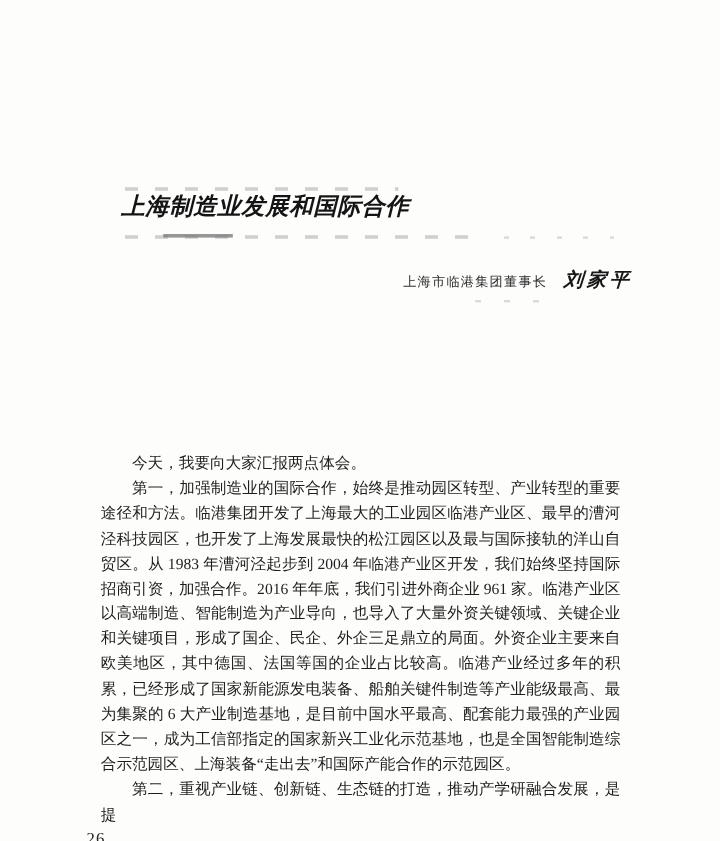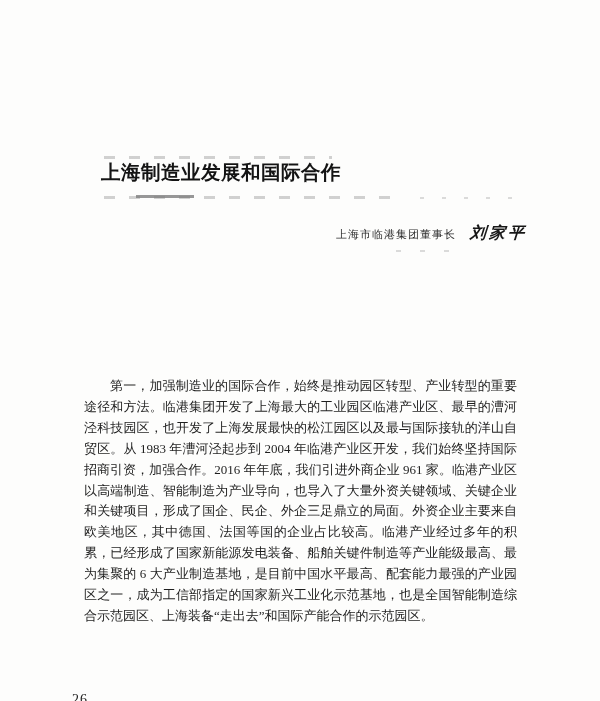--- a/index.html
+++ b/index.html
@@ -47,20 +47,21 @@
     left: 101px;
     top: 162px;
     margin: 0;
     font-family: "Liberation Sans", sans-serif;
     font-weight: 700;
     font-size: 19.5px;
     letter-spacing: 0.5px;
     line-height: 1.1;
     color: #141414;
     white-space: nowrap;
+    font-style: italic;
   }
   .byline {
     position: absolute;
     right: 73px;
     top: 223px;
     display: flex;
     align-items: baseline;
     gap: 14px;
     white-space: nowrap;
   }
@@ -113,18 +114,20 @@
   <div class="smudge-dark"></div>
   <div class="smudge smudge-dots"></div>
 
   <div class="byline">
     <span class="role">上海市临港集团董事长</span>
     <span class="signature">刘家平</span>
   </div>
   <div class="smudge byline-dots"></div>
 
   <div class="body-text">
+    <p>今天，我要向大家汇报两点体会。</p>
     <p>第一，加强制造业的国际合作，始终是推动园区转型、产业转型的重要途径和方法。临港集团开发了上海最大的工业园区临港产业区、最早的漕河泾科技园区，也开发了上海发展最快的松江园区以及最与国际接轨的洋山自贸区。从 1983 年漕河泾起步到 2004 年临港产业区开发，我们始终坚持国际招商引资，加强合作。2016 年年底，我们引进外商企业 961 家。临港产业区以高端制造、智能制造为产业导向，也导入了大量外资关键领域、关键企业和关键项目，形成了国企、民企、外企三足鼎立的局面。外资企业主要来自欧美地区，其中德国、法国等国的企业占比较高。临港产业经过多年的积累，已经形成了国家新能源发电装备、船舶关键件制造等产业能级最高、最为集聚的 6 大产业制造基地，是目前中国水平最高、配套能力最强的产业园区之一，成为工信部指定的国家新兴工业化示范基地，也是全国智能制造综合示范园区、上海装备“走出去”和国际产能合作的示范园区。</p>
+    <p>第二，重视产业链、创新链、生态链的打造，推动产学研融合发展，是提</p>
   </div>
 
   <div class="page-number">26</div>
 
 </div>
 
 </body></html>

